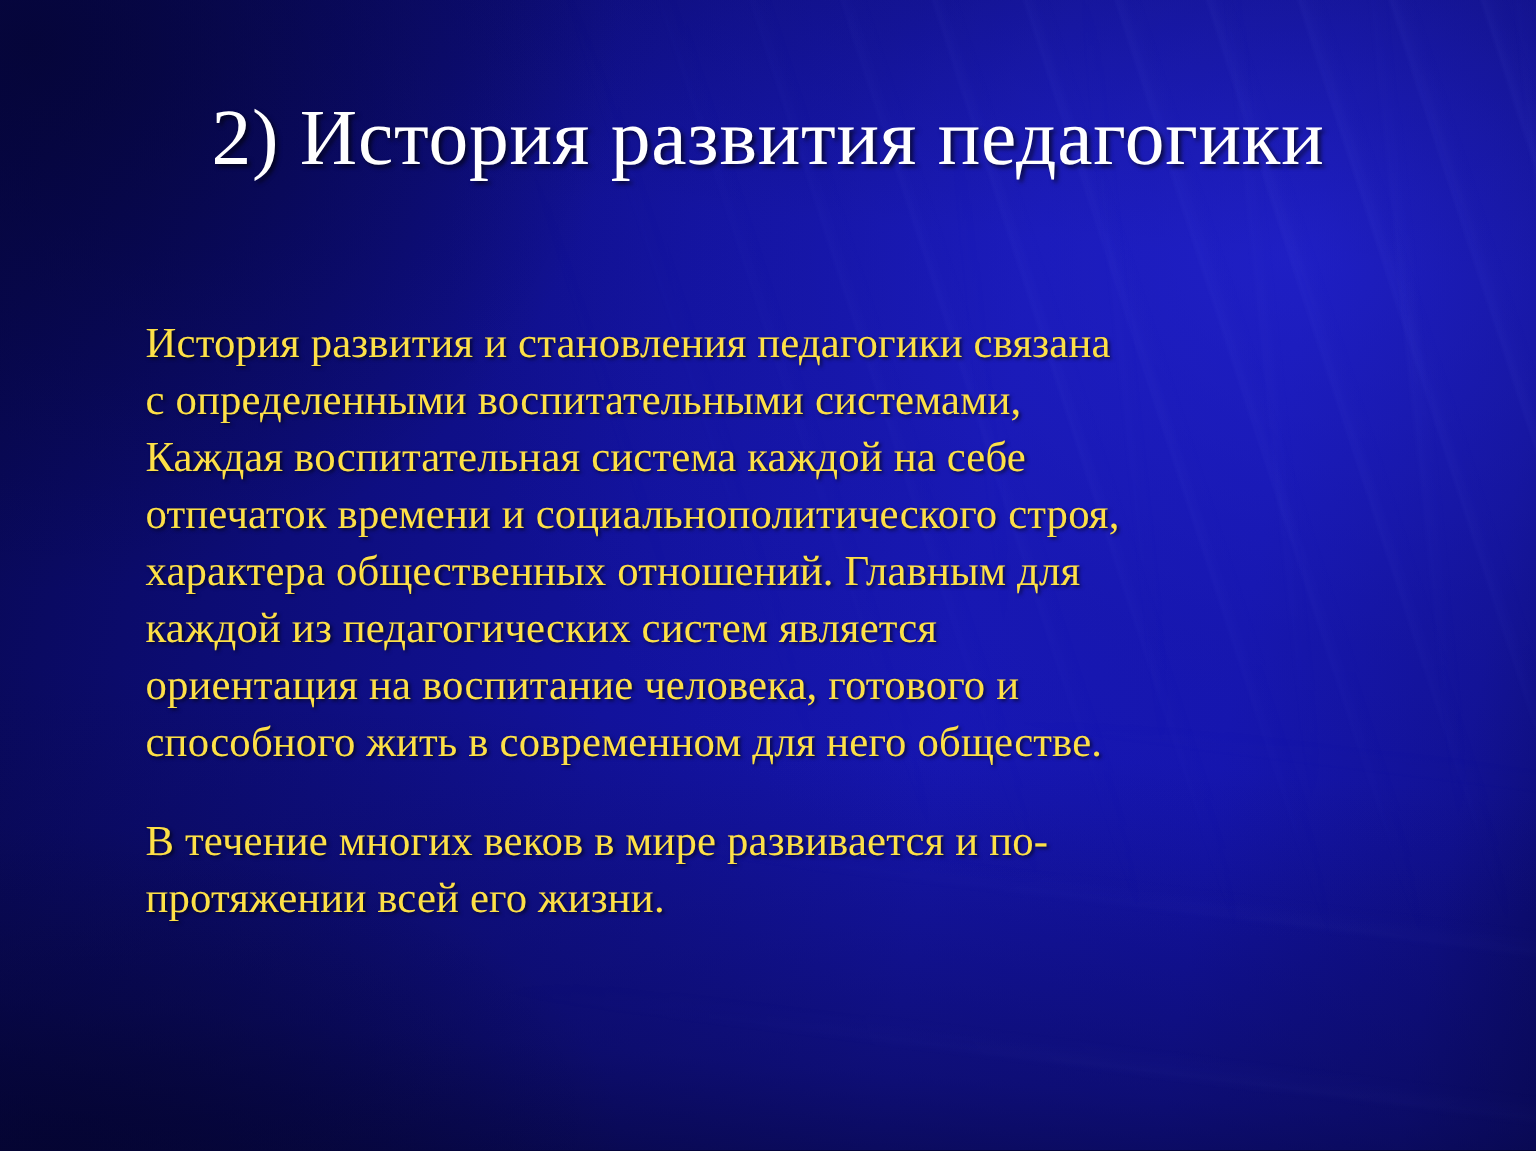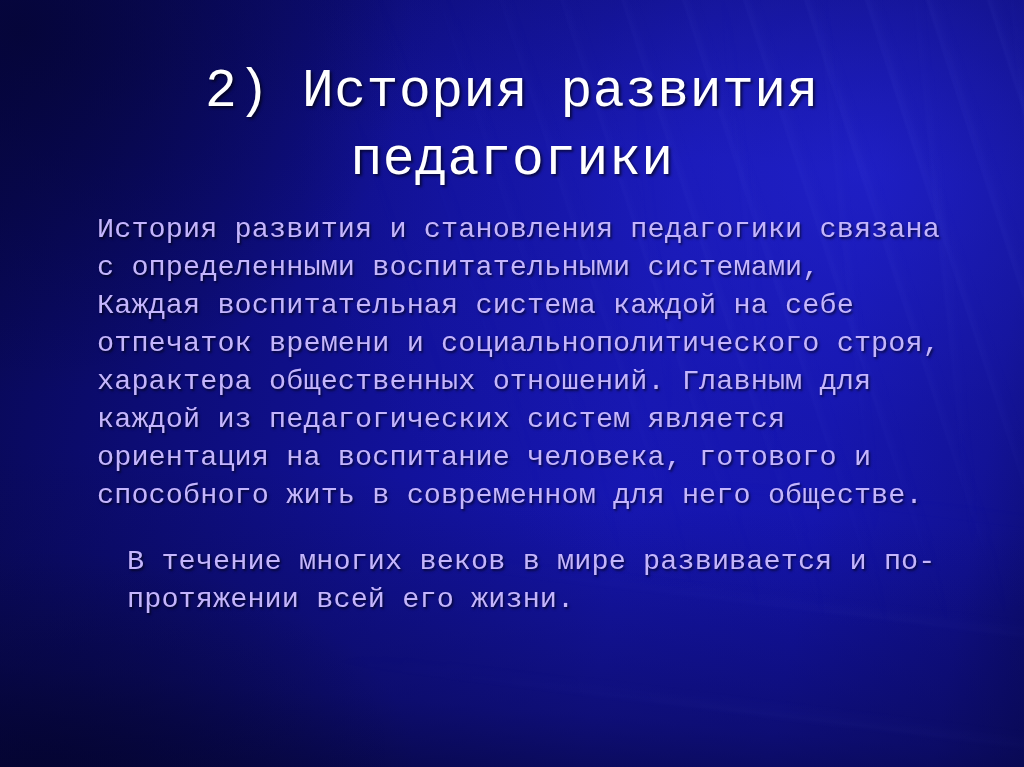--- a/index.html
+++ b/index.html
@@ -8,21 +8,21 @@
     padding: 0;
     background: #000;
   }
 
   .slide {
     position: relative;
     width: 1024px;
     height: 767px;
     overflow: hidden;
     background: #0b0b6e;
-    font-family: Liberation Mono, monospace;
+    font-family: Liberation Serif, serif;
   }
 
   
   .bg-base {
     position: absolute;
     inset: 0;
     background:
       linear-gradient(100deg,
         #080852 0%,
         #0c0c73 18%,
@@ -131,31 +131,30 @@
   }
 
   .body-block {
     position: absolute;
     left: 97px;
     top: 182px;
     width: 860px;
   }
 
   .para {
-    color: #c4b5fd;
+    color: #fde047;
     font-size: 28.5px;
     line-height: 38px;
     font-weight: 400;
     text-shadow: 1.5px 1.5px 2.5px rgba(0,0,0,0.6);
     letter-spacing: 0.1px;
   }
 
   .para + .para {
     margin-top: 13px;
-    margin-left: 30px;
   }
 
   .para .ln {
     display: block;
     white-space: pre;
   }
 </style>
 </head>
 <body>
 

